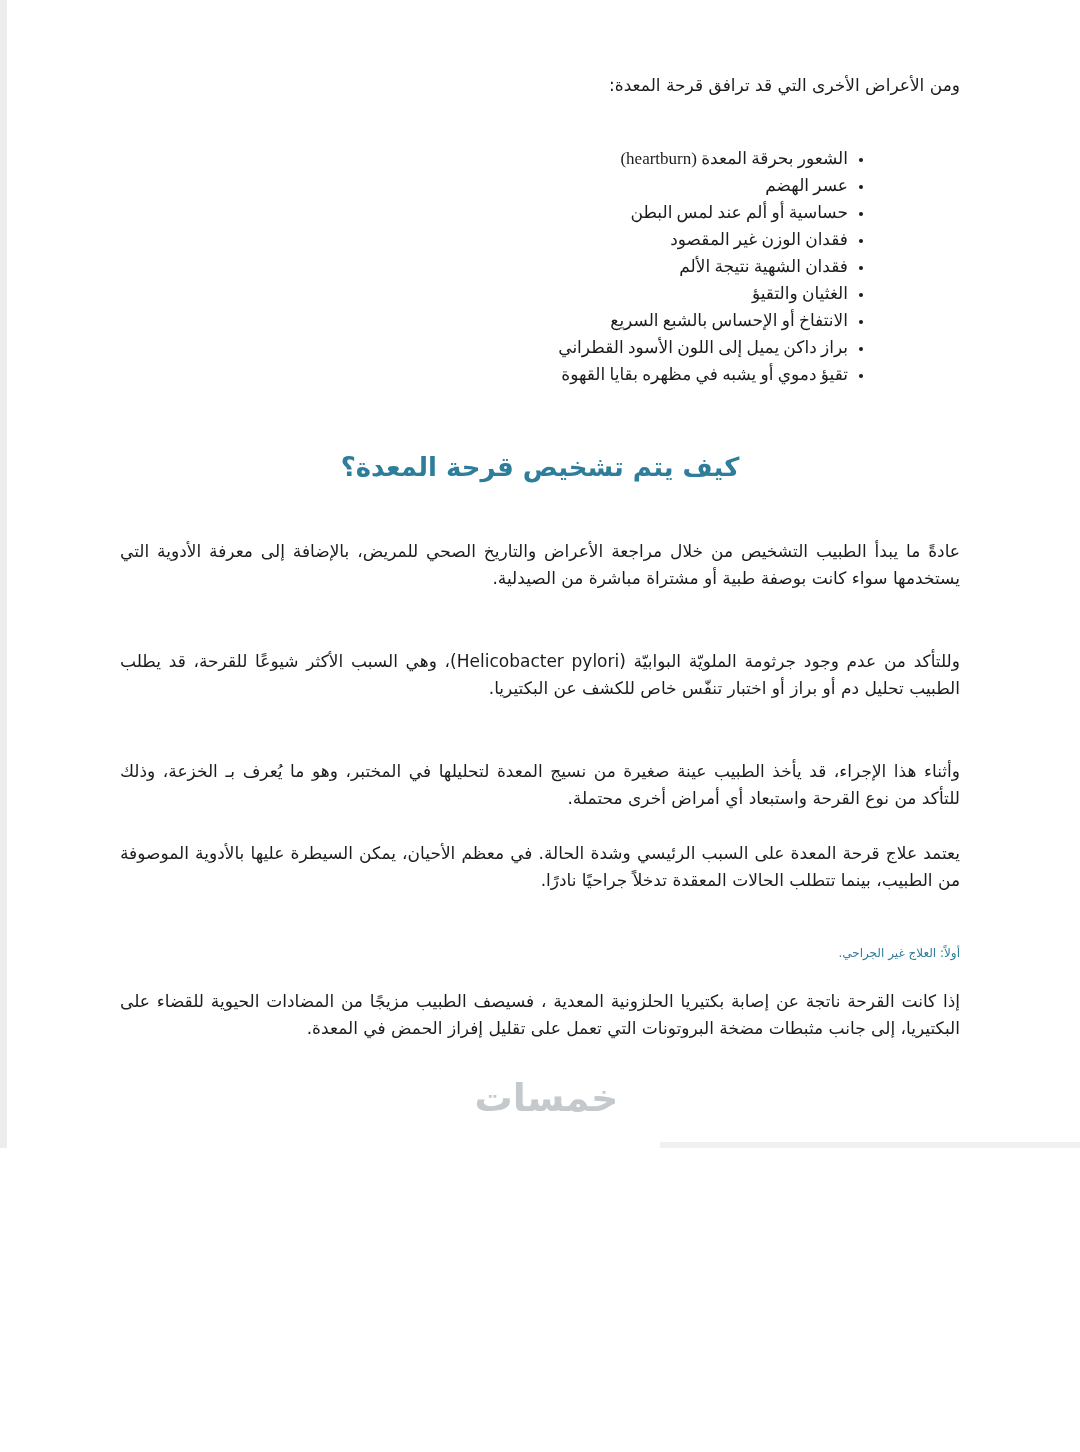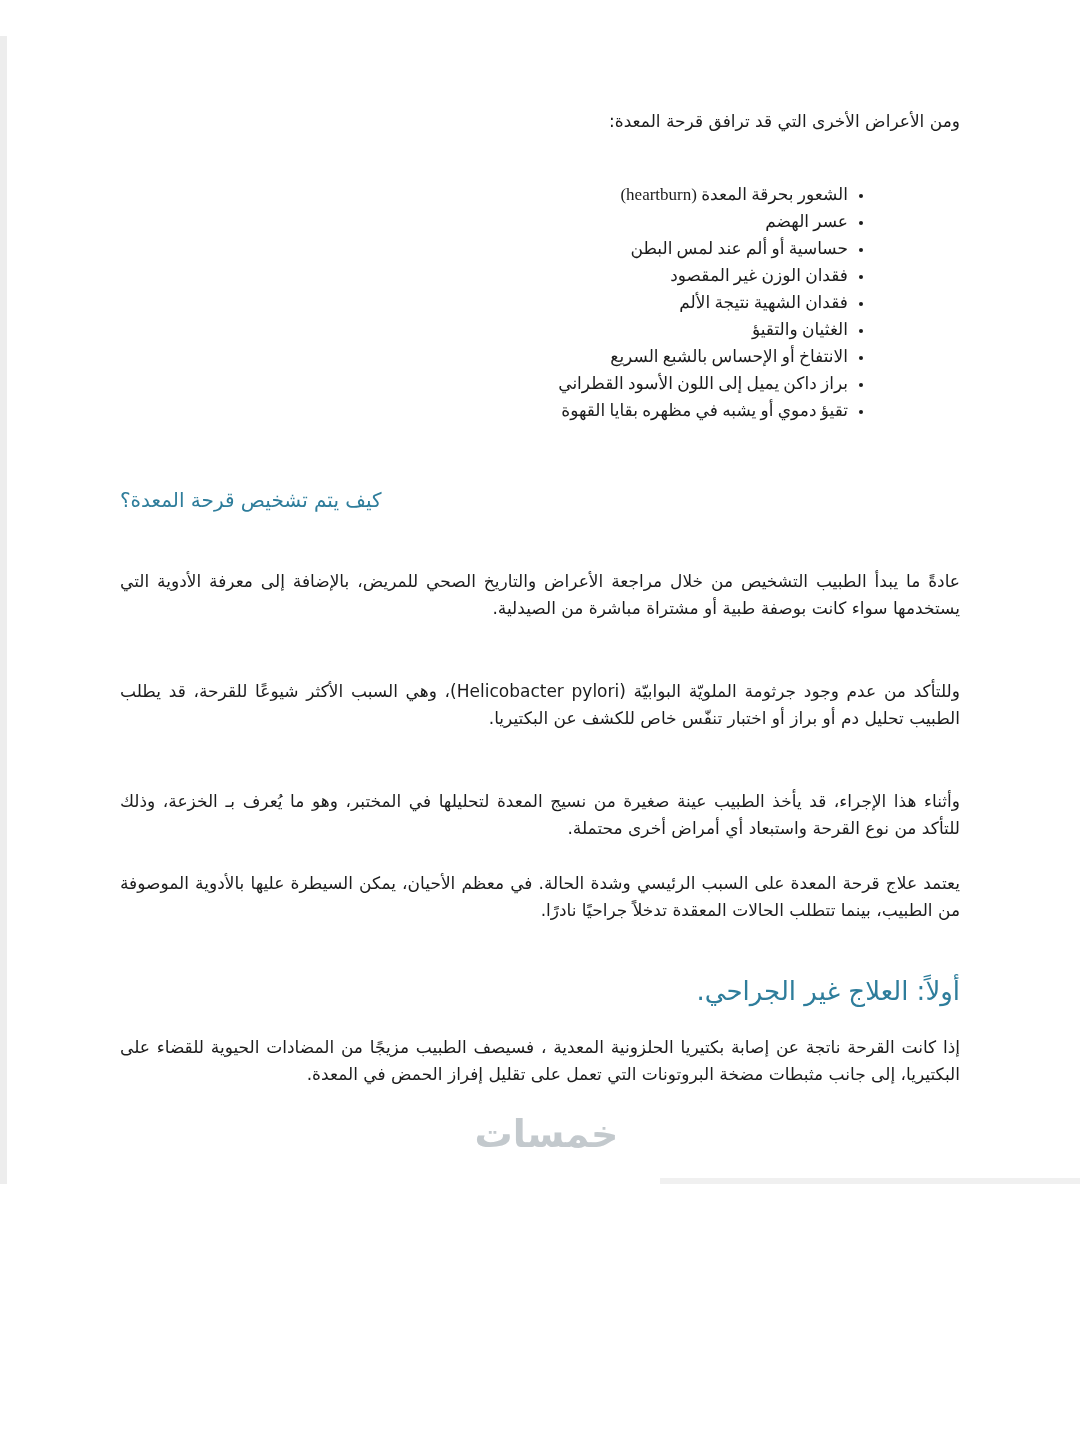--- a/index.html
+++ b/index.html
@@ -12,21 +12,20 @@
     overflow: hidden;
   }
 
   .page {
     position: relative;
     width: 1080px;
     height: 1148px;
     background: #ffffff;
     direction: rtl;
     color: var(--body, #1c1c1c);
-    margin-top: 36px;
   }
 
   
   .edge-left {
     position: absolute;
     left: 0; top: 0;
     width: 7px; height: 100%;
     background: #ededed;
   }
   .edge-bottom {
@@ -59,24 +58,24 @@
   ul.symptoms li {
     line-height: 27px;
     text-align: right;
   }
   ul.symptoms li::marker {
     font-size: 13px;
   }
 
   h2.section-heading {
     margin-top: 64px;
-    font-size: 20px;
-    font-weight: 400;
+    font-size: 26px;
+    font-weight: 700;
     color: var(--heading, #2e7d9b);
-    text-align: left;
+    text-align: center;
   }
 
   p.para {
     margin-top: 56px;
     font-size: 17px;
     line-height: 27px;
     text-align: justify;
     text-align-last: right;
     color: var(--body, #1c1c1c);
   }
@@ -84,21 +83,21 @@
   p.para-tight {
     margin-top: 28px;
   }
 
   h2.treatment {
     margin-top: 100px;
   }
 
   h3.sub-heading {
     margin-top: 52px;
-    font-size: 26px;
+    font-size: 12px;
     font-weight: 400;
     color: var(--heading, #2e7d9b);
     text-align: right;
   }
 
   .watermark {
     position: absolute;
     bottom: 28px;
     left: 0;
     width: 100%;

